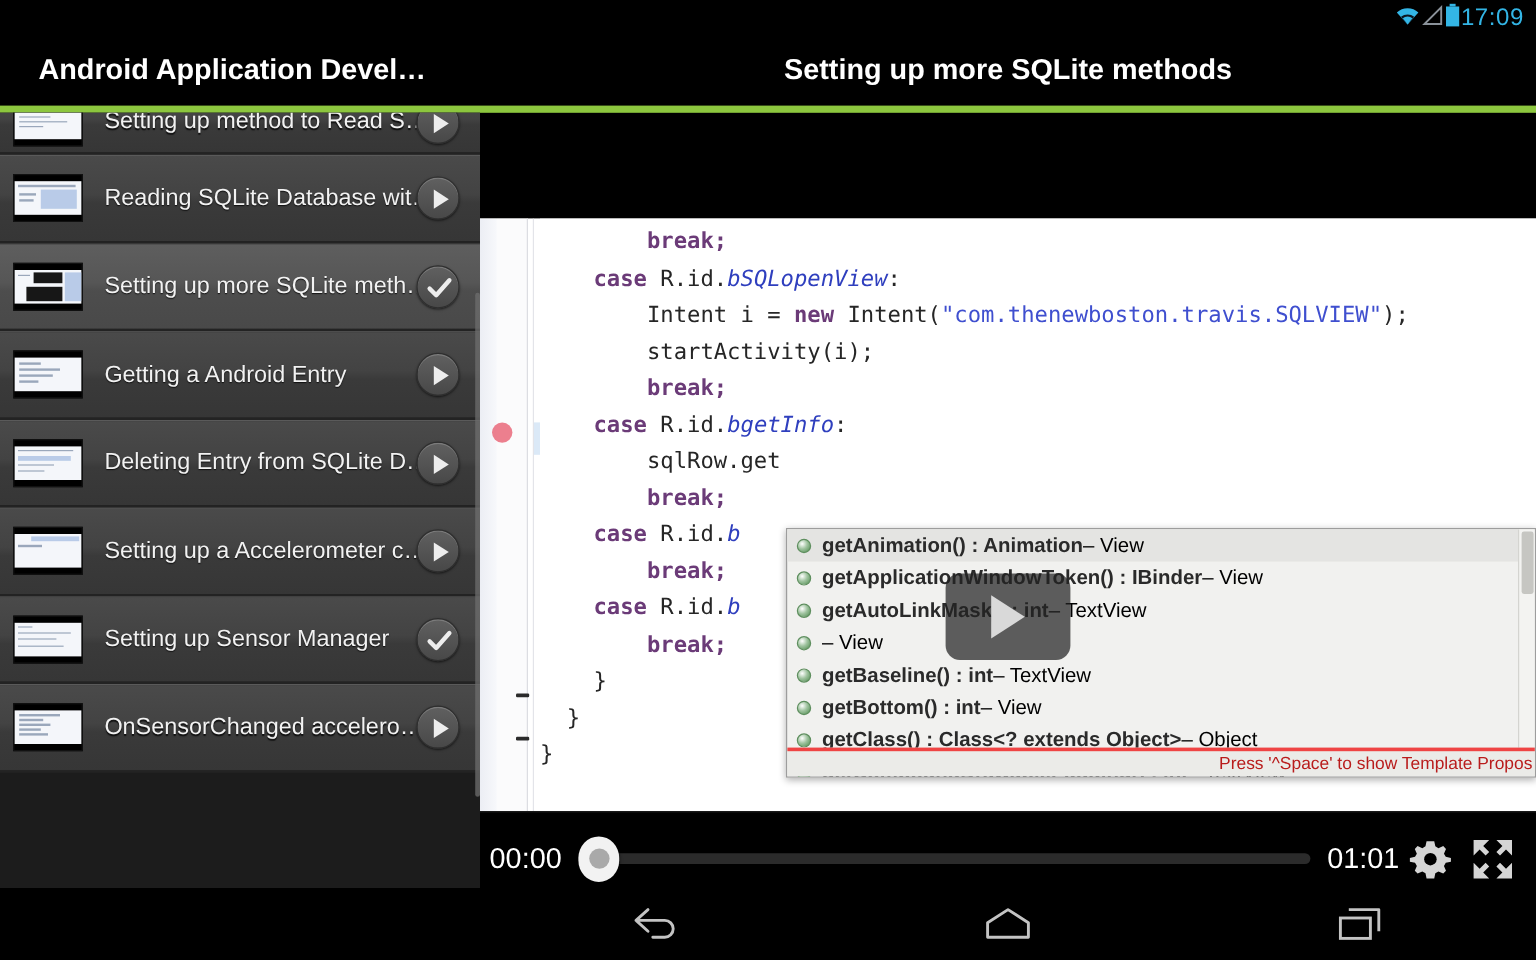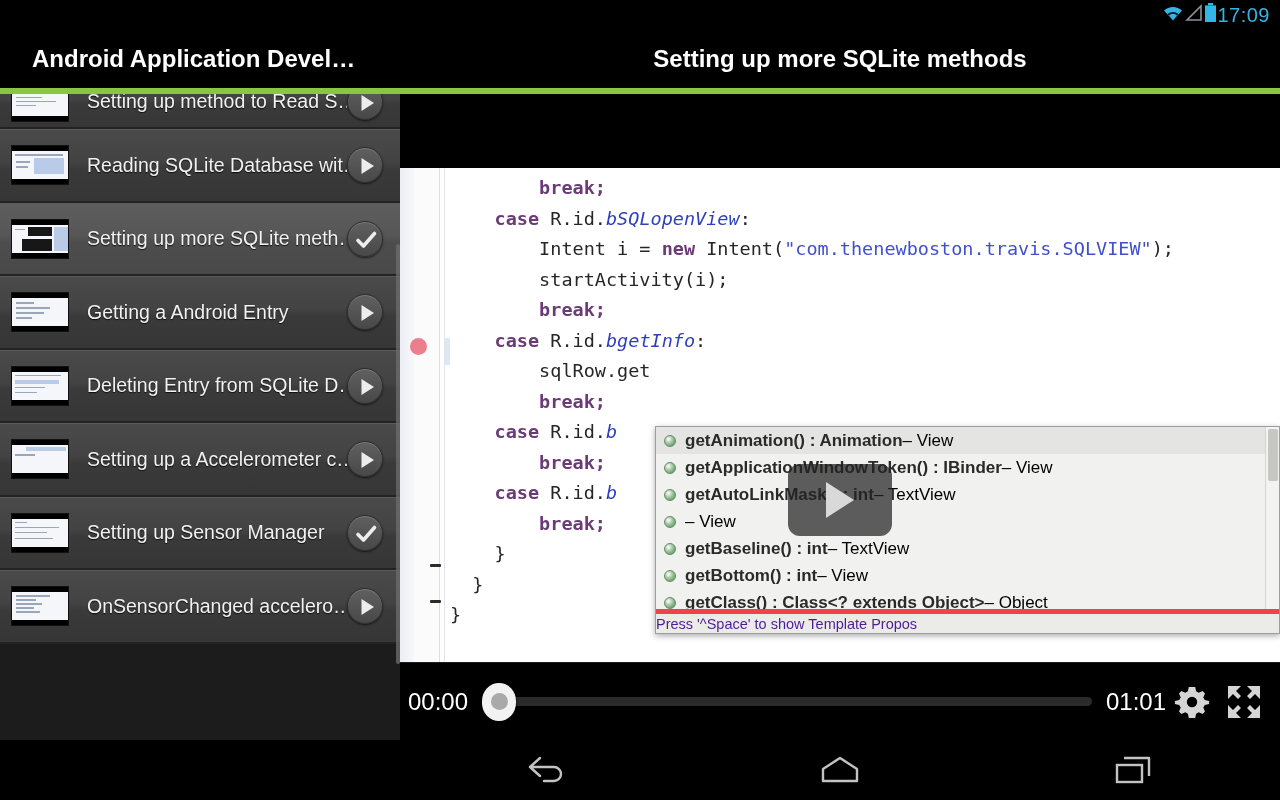--- a/index.html
+++ b/index.html
@@ -32,21 +32,21 @@
   .thumb .shot .blk{position:absolute;background:#171717;}
   .li-label{margin-left:18px;color:#f2f2f2;font-size:19.5px;white-space:nowrap;overflow:hidden;
             text-shadow:0 1px 1px rgba(0,0,0,.8);flex:1 1 auto;}
   .li-btn{width:36px;height:36px;border-radius:50%;margin-right:17px;flex:0 0 auto;position:relative;
           background:linear-gradient(to bottom,#606060,#484848);border:1px solid #2e2e2e;
           box-shadow:inset 0 1px 0 rgba(255,255,255,.18),0 1px 2px rgba(0,0,0,.6);}
   .li-btn svg{position:absolute;left:0;top:0;}
   #sidebar-scrollbar{position:absolute;right:0;top:150px;width:4px;height:420px;background:#6e6e6e;border-radius:2px;opacity:.75;}
 
   
-  #videopane{position:absolute;left:400px;top:94px;width:880px;height:646px;background:#000;overflow:hidden;}
+  #videopane{position:absolute;left:400px;top:108px;width:880px;height:646px;background:#000;overflow:hidden;}
   #letterbox-top{position:absolute;left:0;top:0;width:880px;height:74px;background:#000;}
   #videoframe{position:absolute;left:0;top:74px;width:880px;height:494px;background:#fff;overflow:hidden;}
 
   
   .ecl-leftstrip{position:absolute;left:0;top:0;width:14px;height:494px;background:linear-gradient(to right,#eceef4,#f7f8fb);}
   .ecl-gutter{position:absolute;left:14px;top:0;width:26px;height:494px;background:#fbfbfc;border-right:1px solid #dcdde2;}
   .ecl-errmark{position:absolute;left:-4px;top:170px;width:17px;height:17px;border-radius:50%;background:#e8566a;opacity:.75;filter:blur(.6px);}
   .ecl-fold{position:absolute;left:16px;width:11px;height:3px;background:#2b2b2b;border-radius:1px;}
   .ecl-vline{position:absolute;left:44px;top:0;width:1px;height:494px;background:#e3e4e9;}
   .ecl-code{position:absolute;left:50px;top:0;width:830px;height:494px;background:#fff;
@@ -60,23 +60,23 @@
   
   #autocomplete{position:absolute;left:255px;top:258px;width:625px;height:208px;background:#f1f1ef;
                 border:1px solid #9d9d9d;box-shadow:0 2px 6px rgba(0,0,0,.32);overflow:hidden;filter:blur(.3px);}
   .ac-row{height:27px;display:flex;align-items:center;padding-left:8px;font-size:17px;
           font-family:"Liberation Sans",sans-serif;color:#2a2a2a;white-space:nowrap;}
   .ac-row.sel{background:#e4e4e2;}
   .ac-dot{width:12px;height:12px;border-radius:50%;margin-right:9px;flex:0 0 auto;
           background:radial-gradient(circle at 35% 32%,#ffffff 0%,#9fc39f 45%,#4d8a4d 100%);border:1px solid #5f8f5f;}
   .ac-name{font-weight:bold;}
   .ac-owner{color:#000000;font-weight:normal;}
-  #ac-footer{position:absolute;left:0;bottom:0;width:625px;height:24px;background:#ebebe8;border-top:5px solid #ef4444;
-             display:flex;align-items:center;padding-right:4px;
-             font-size:14.5px;color:#4c1d95;white-space:nowrap;overflow:hidden;}
+  #ac-footer{position:absolute;left:0;bottom:0;width:625px;height:24px;background:#ebebe8;border-top:3px solid #ef4444;
+             display:flex;align-items:center;justify-content:flex-end;padding-right:4px;
+             font-size:14.5px;color:#b91c1c;white-space:nowrap;overflow:hidden;}
   #ac-scroll{position:absolute;right:0;top:0;width:14px;height:184px;background:#f3f3f1;border-left:1px solid #d4d4d0;}
   #ac-scroll .thumbbar{position:absolute;left:2px;top:2px;width:10px;height:52px;background:#c6c6c2;border-radius:2px;}
 
   
   #play-overlay{position:absolute;left:50%;top:332px;transform:translate(-50%,-50%);
                 width:104px;height:72px;border-radius:12px;background:rgba(35,35,35,.72);
                 display:flex;align-items:center;justify-content:center;}
 
   
   #controls{position:absolute;left:0;top:568px;width:880px;height:78px;background:#000;

